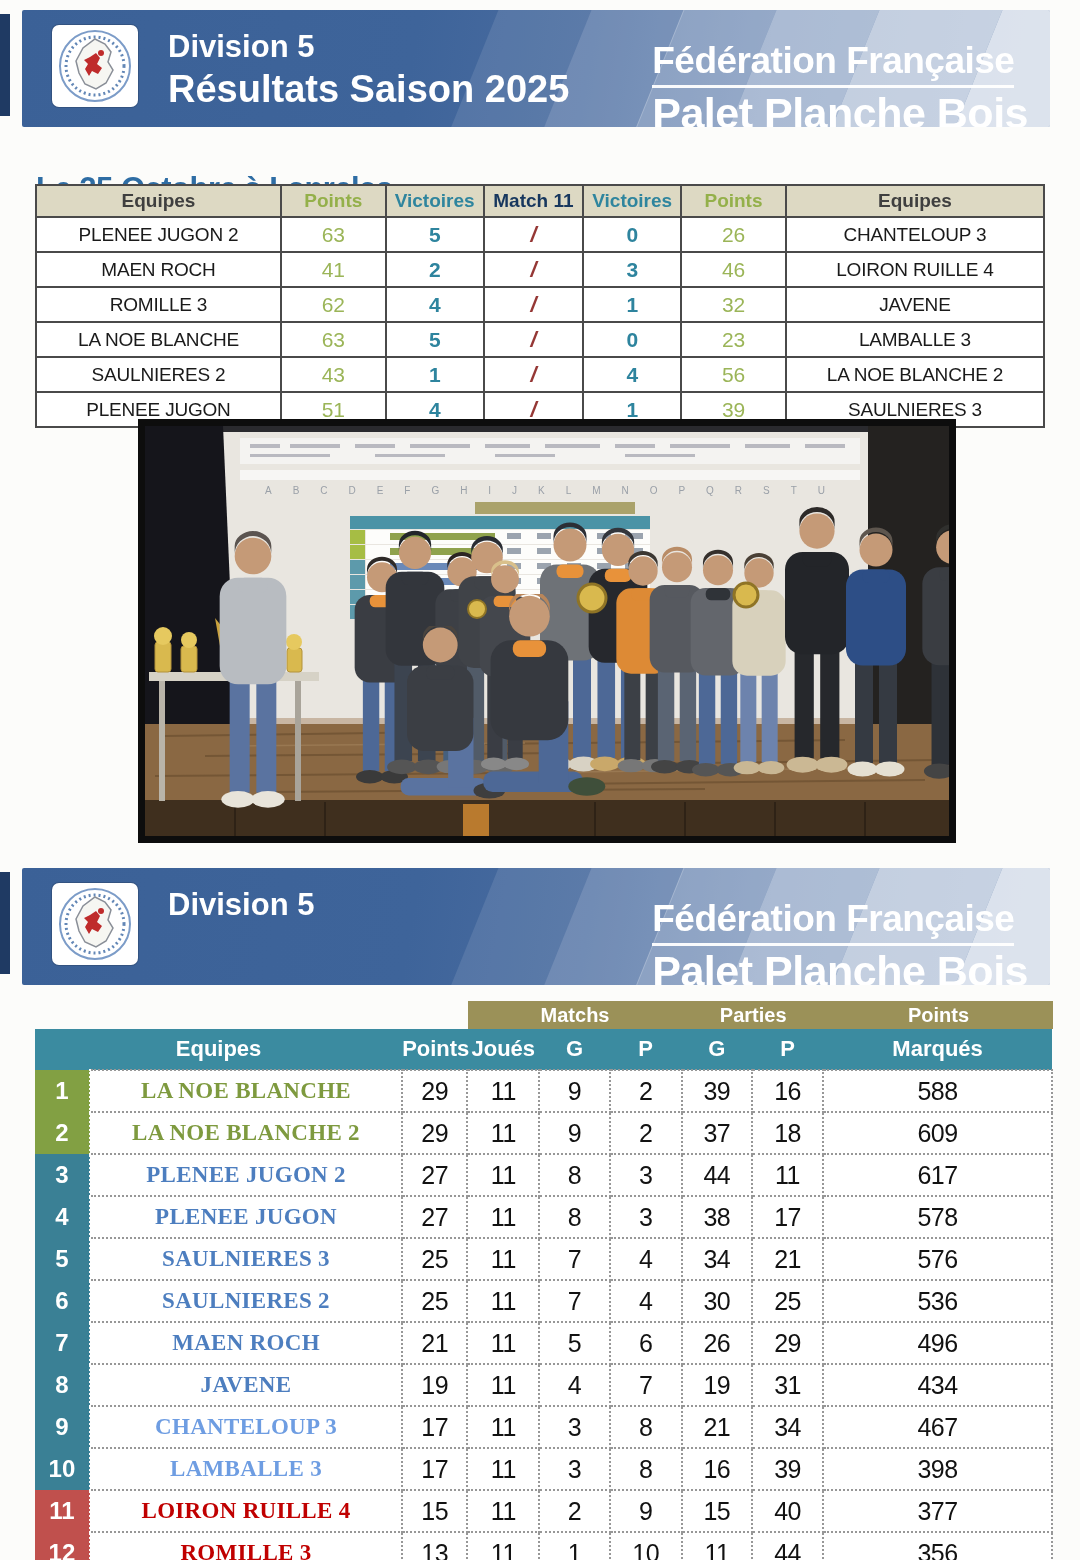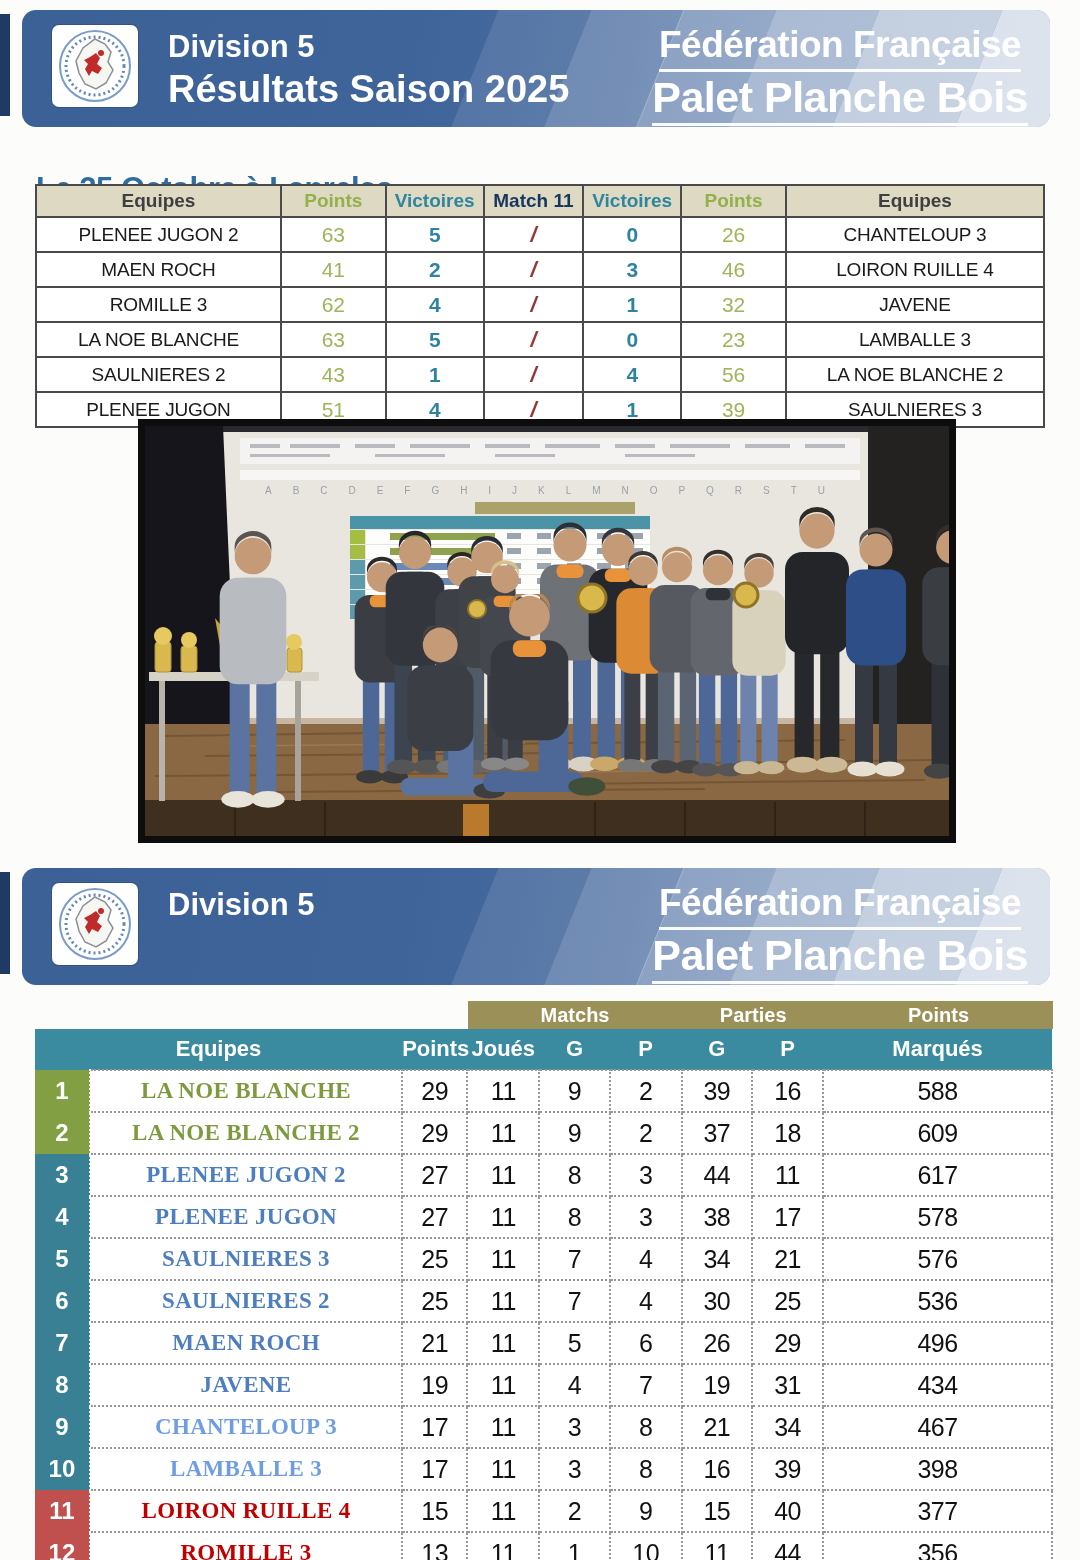--- a/index.html
+++ b/index.html
@@ -2,42 +2,42 @@
 <html><head>
 <meta charset="utf-8">
 <style>
   html,body{margin:0;padding:0;}
   body{
     width:1080px;height:1560px;position:relative;overflow:hidden;
     background:#fcfcfa;font-family:"Liberation Sans",sans-serif;
   }
   
   .band{
-    position:absolute;left:22px;width:1028px;height:117px;border-radius:14px;
+    position:absolute;left:22px;width:1028px;height:117px;border-radius:2px;
     background:linear-gradient(100deg,#3b6197 0%,#3e649a 38%,#4a6ca0 55%,#5e7dac 72%,#6f8bb5 100%);
     overflow:hidden;
   }
   .band .stripe{position:absolute;top:-12px;height:145px;transform:skewX(-22deg);}
   .s1{left:44%;width:9%;background:rgba(255,255,255,.10);}
   .s2{left:53%;width:9%;background:rgba(255,255,255,.22);}
   .s3{left:62%;width:9%;background:rgba(255,255,255,.34);}
   .s4{left:71%;width:10%;background:rgba(255,255,255,.48);}
   .s5{left:81%;width:12%;background:rgba(255,255,255,.62);}
   .s6{left:93%;width:12%;background:rgba(255,255,255,.76);}
   .band1{top:10px;}
   .band2{top:868px;}
   .notch{position:absolute;left:0;width:10px;background:#1f3a63;}
   .notch1{top:14px;height:102px;}
   .notch2{top:872px;height:102px;}
   .logo-box{position:absolute;left:30px;top:15px;width:86px;height:82px;background:#fff;
     border-radius:7px;z-index:2;box-shadow:0 0 0 1px rgba(0,0,0,.15);}
   .division-block{position:absolute;left:146px;top:16px;z-index:2;color:#fff;font-weight:bold;}
   .division-line{font-size:31px;line-height:42px;}
   .season-line{font-size:38px;line-height:42px;}
-  .fed-block{position:absolute;right:22px;top:12px;z-index:2;text-align:center;color:#fff;font-weight:bold;}
+  .fed-block{position:absolute;right:22px;top:28px;z-index:2;text-align:left;color:#fff;font-weight:bold;}
   .fed1{font-size:37px;line-height:46px;display:inline-block;border-bottom:3px solid rgba(255,255,255,.95);padding-bottom:1px;letter-spacing:-.5px;}
   .fed2{font-size:43px;line-height:50px;display:inline-block;border-bottom:3px solid rgba(255,255,255,.95);padding-bottom:1px;letter-spacing:-.5px;}
   
   .section-title{position:absolute;left:36px;top:139px;font-size:31px;font-weight:bold;color:#2e6da4;letter-spacing:-.5px;margin-top:32px;}
   .results-table{position:absolute;left:35px;top:184px;width:1010px;border-collapse:collapse;table-layout:fixed;}
   .results-table th,.results-table td{border:2px solid #4a4a4a;text-align:center;padding:0;}
   .results-table th{height:30px;background:#ddd9c3;font-size:19px;}
   .results-table td{height:33px;background:#fff;font-size:19px;color:#1a1a1a;letter-spacing:-.2px;}
   th.h-equipes{color:#3f3f3f;}
   th.h-points{color:#94b04a;}

